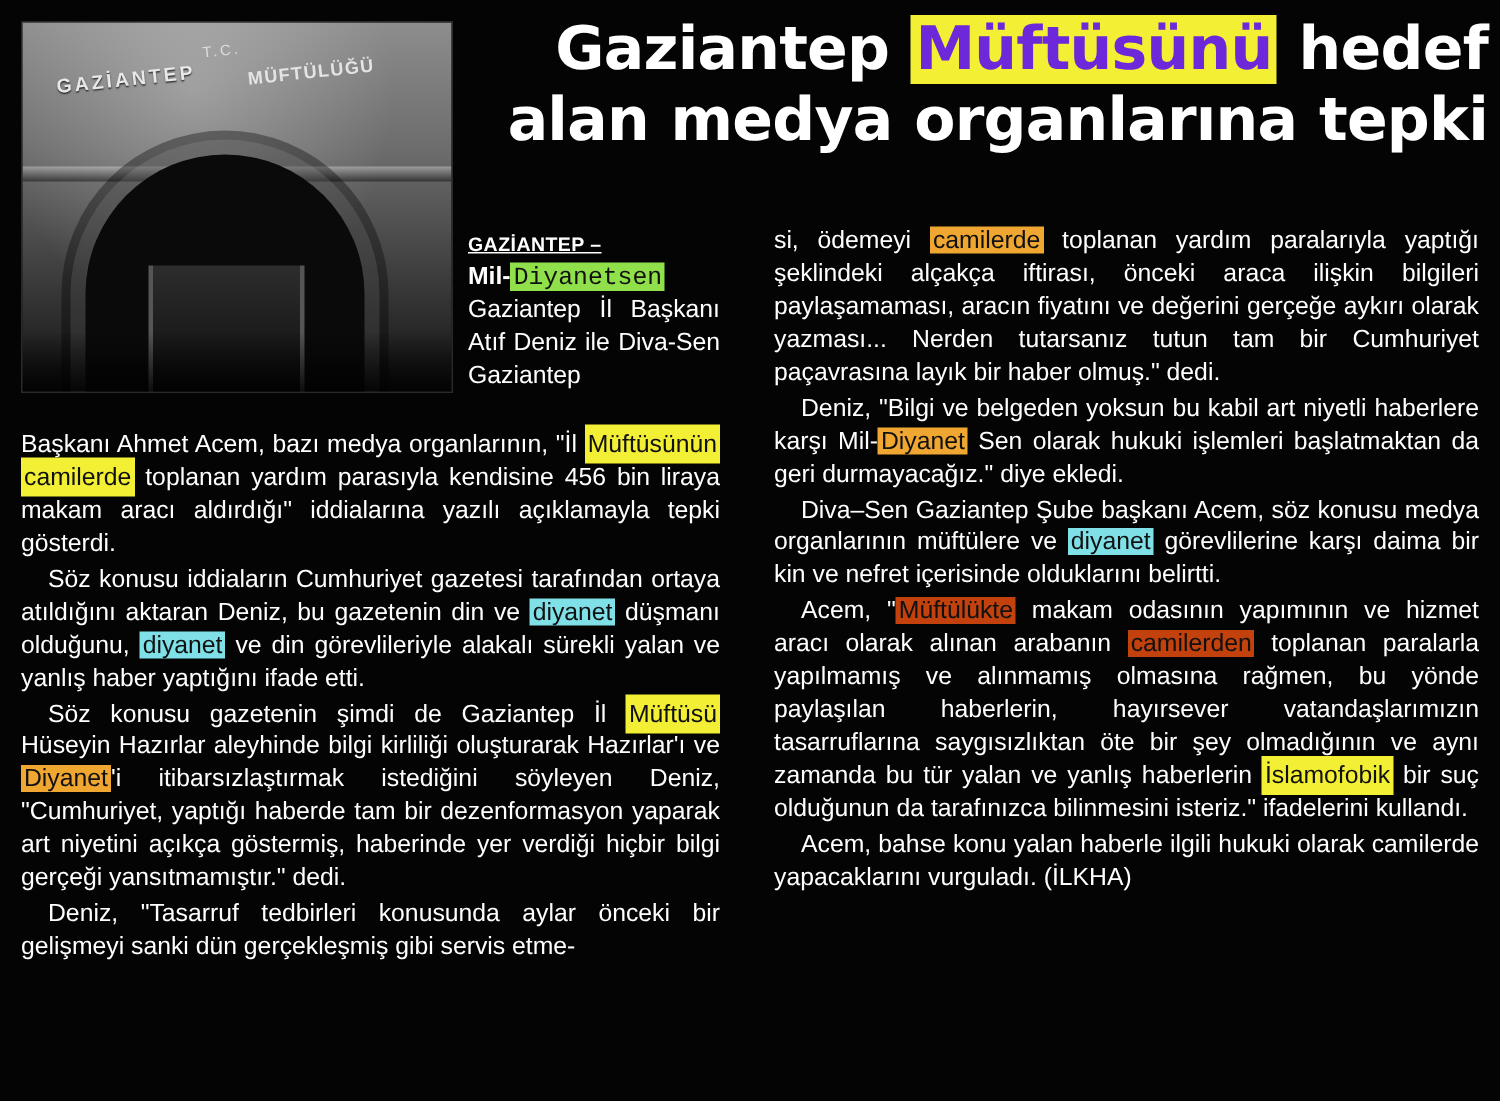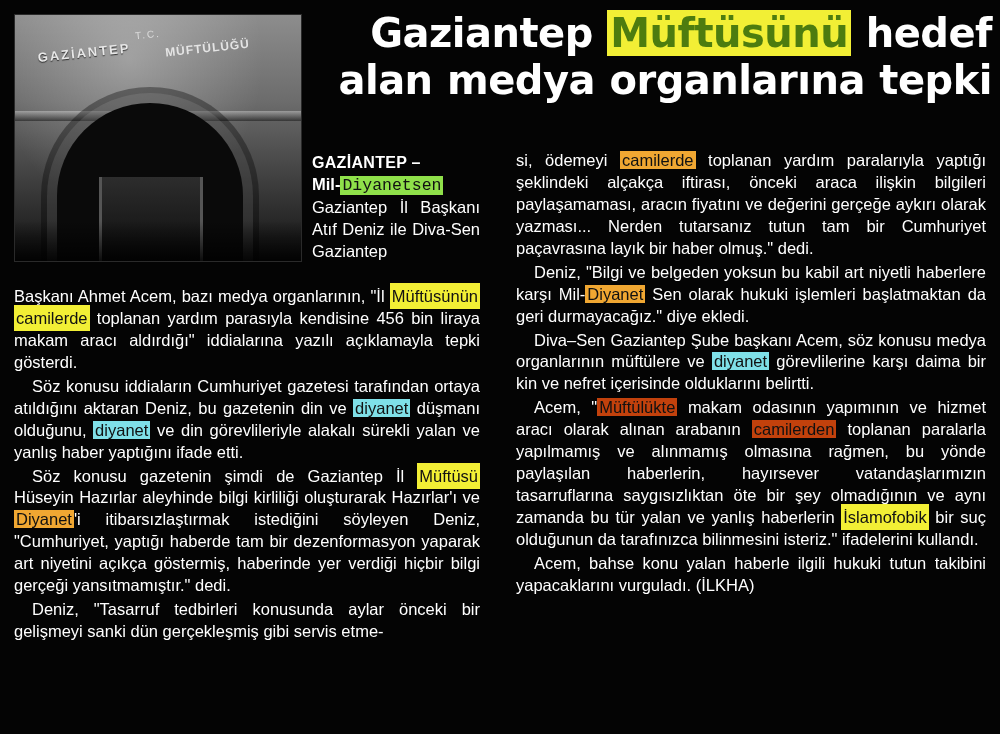--- a/index.html
+++ b/index.html
@@ -26,21 +26,21 @@
     font-weight: 700;
     font-size: 40px;
     line-height: 1.18;
     letter-spacing: -0.5px;
     text-align: right;
     word-spacing: 1px;
   }
   .headline .line { display: block; white-space: nowrap; }
   .hl-yellow {
     background: #f2ef35;
-    color: #4d7c0f;
+    color: #6d28d9;
     padding: 0 3px;
   }
 
   
   .photo {
     position: absolute;
     left: 14px; top: 14px;
     width: 288px; height: 248px;
     background: linear-gradient(160deg,#6f6f6f 0%,#4a4a4a 28%,#2a2a2a 55%,#141414 100%);
     overflow: hidden;
@@ -111,22 +111,23 @@
   }
   .article p { margin: 0 0 2px 0; }
   .article p.ind { text-indent: 18px; }
 
   
   #lead-col {
     left: 312px; top: 152px; width: 168px;
   }
   #lead-col .dateline {
     font-weight: 700;
-    font-size: 16px;
+    font-size: 13px;
     letter-spacing: 0.3px;
+    text-decoration: underline;
   }
   #lead-col .org { font-weight: 700; }
 
   
   #col-wide {
     left: 14px; top: 286px; width: 466px;
   }
 
   
   #col-right {
@@ -181,16 +182,16 @@
 
   <div class="article" id="col-right">
     <p><span>si, ödemeyi </span><span class="hl-o">camilerde</span><span> toplanan yardım paralarıyla yaptığı şeklindeki alçakça iftirası, önceki araca ilişkin bilgileri paylaşamaması, aracın fiyatını ve değerini gerçeğe aykırı olarak yazması... Nerden tutarsanız tutun tam bir Cumhuriyet paçavrasına layık bir haber olmuş." dedi.</span></p>
 
     <p class="ind"><span>Deniz, "Bilgi ve belgeden yoksun bu kabil art niyetli haberlere karşı Mil-</span><span class="hl-o">Diyanet</span><span> Sen olarak hukuki işlemleri başlatmaktan da geri durmayacağız." diye ekledi.</span></p>
 
     <p class="ind"><span>Diva–Sen Gaziantep Şube başkanı Acem, söz konusu medya organlarının müftülere ve </span><span class="hl-c">diyanet</span><span> görevlilerine karşı daima bir kin ve nefret içerisinde olduklarını belirtti.</span></p>
 
     <p class="ind"><span>Acem, "</span><span class="hl-p">Müftülükte</span><span> makam odasının yapımının ve hizmet aracı olarak alınan arabanın </span><span class="hl-p">camilerden</span><span> toplanan paralarla yapılmamış ve alınmamış olmasına rağmen, bu yönde paylaşılan haberlerin, hayırsever vatandaşlarımızın tasarruflarına saygısızlıktan öte bir şey olmadığının ve aynı zamanda bu tür yalan ve yanlış haberlerin </span><span class="hl-y">İslamofobik</span><span> bir suç olduğunun da tarafınızca bilinmesini isteriz." ifadelerini kullandı.</span></p>
 
-    <p class="ind">Acem, bahse konu yalan haberle ilgili hukuki tutun takibini yapacaklarını vurguladı. (İLKHA)</p>
+    <p class="ind">Acem, bahse konu yalan haberle ilgili hukuki olarak camilerde yapacaklarını vurguladı. (İLKHA)</p>
   </div>
 
 </div>
 
 </body></html>

